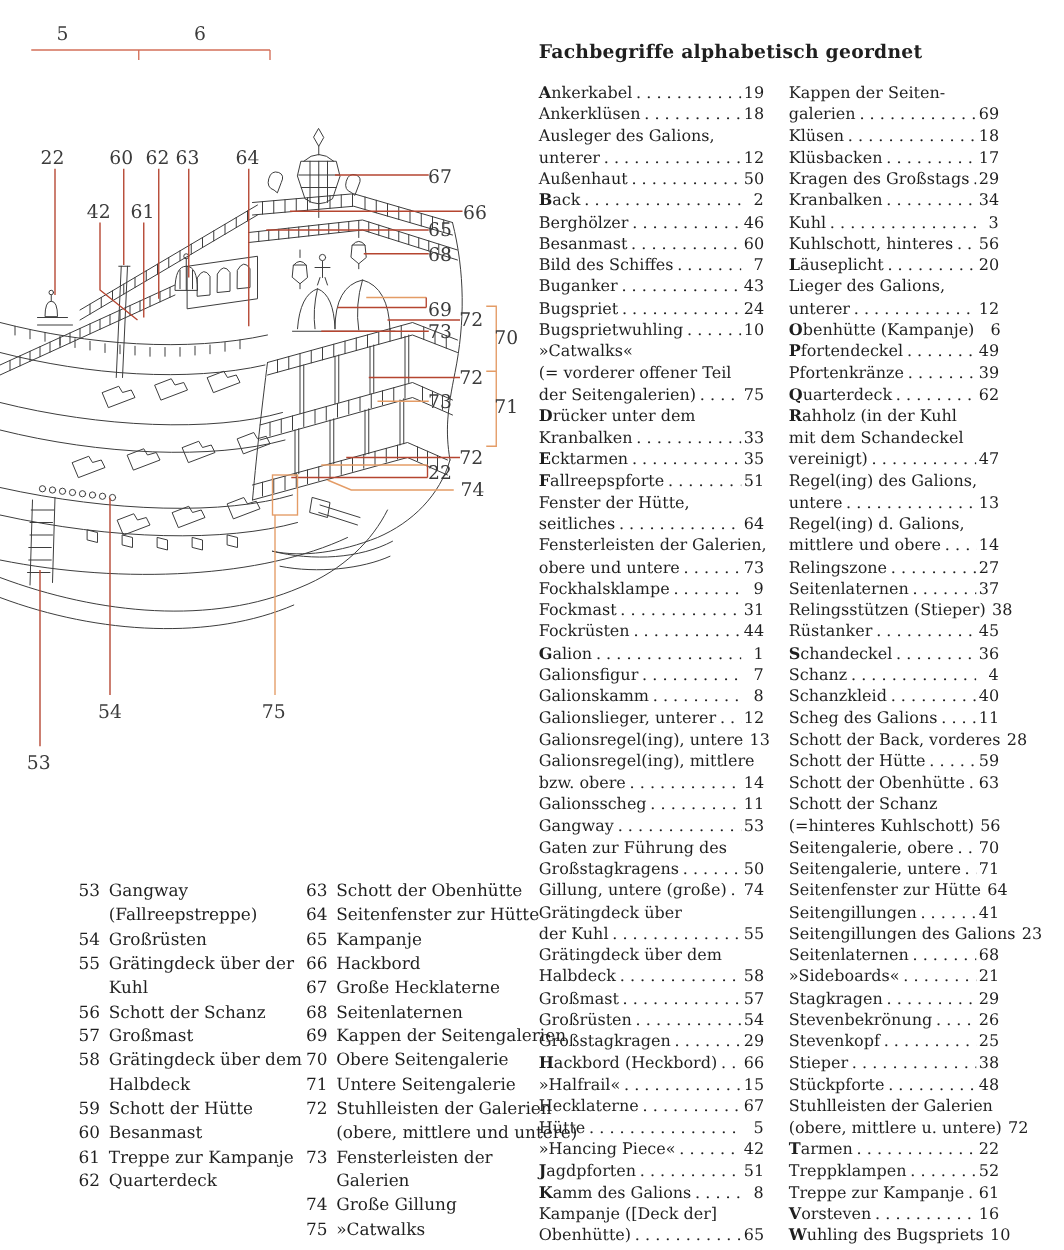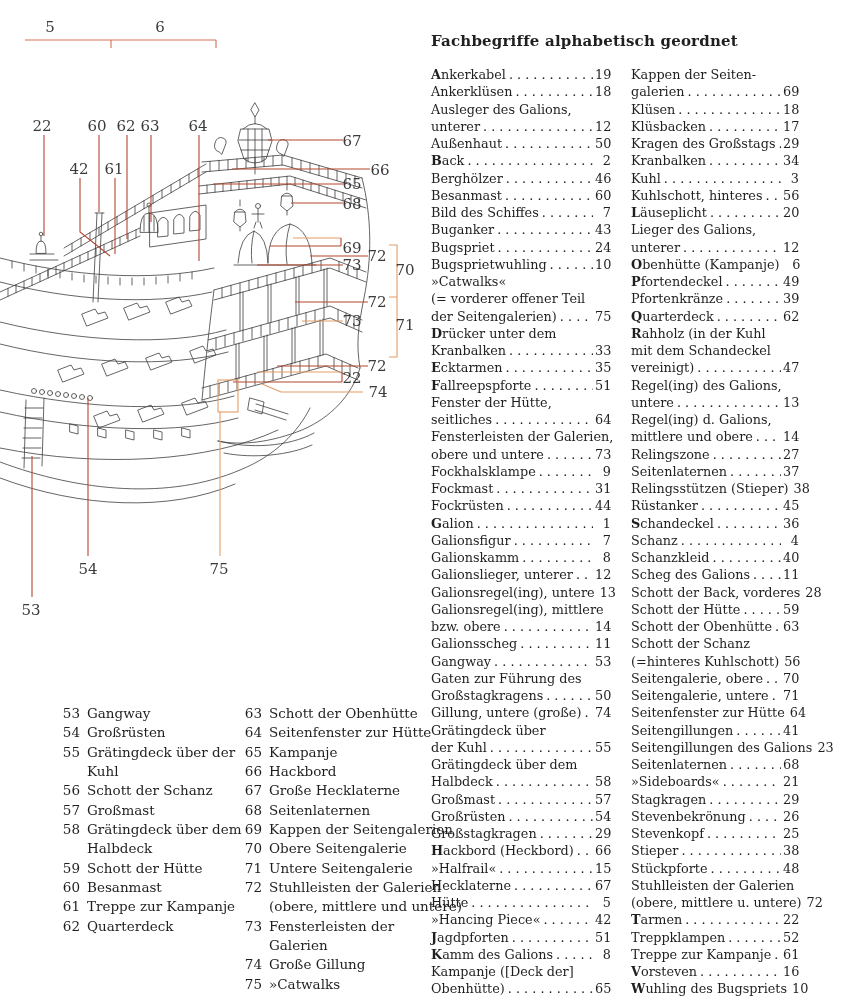--- a/index.html
+++ b/index.html
@@ -704,20 +704,24 @@
     </div>
   </div>
 
   <div class="legend">
     <div class="lcol1" id="leg1">
         <div class="lline">
           <span class="lnum">53</span>
           <span class="ltext">Gangway</span>
         </div>
         <div class="lline">
+          <span class="lnum"></span>
+          <span class="ltext">(Fallreepstreppe)</span>
+        </div>
+        <div class="lline">
           <span class="lnum">54</span>
           <span class="ltext">Großrüsten</span>
         </div>
         <div class="lline">
           <span class="lnum">55</span>
           <span class="ltext">Grätingdeck über der</span>
         </div>
         <div class="lline">
           <span class="lnum"></span>
           <span class="ltext">Kuhl</span>

